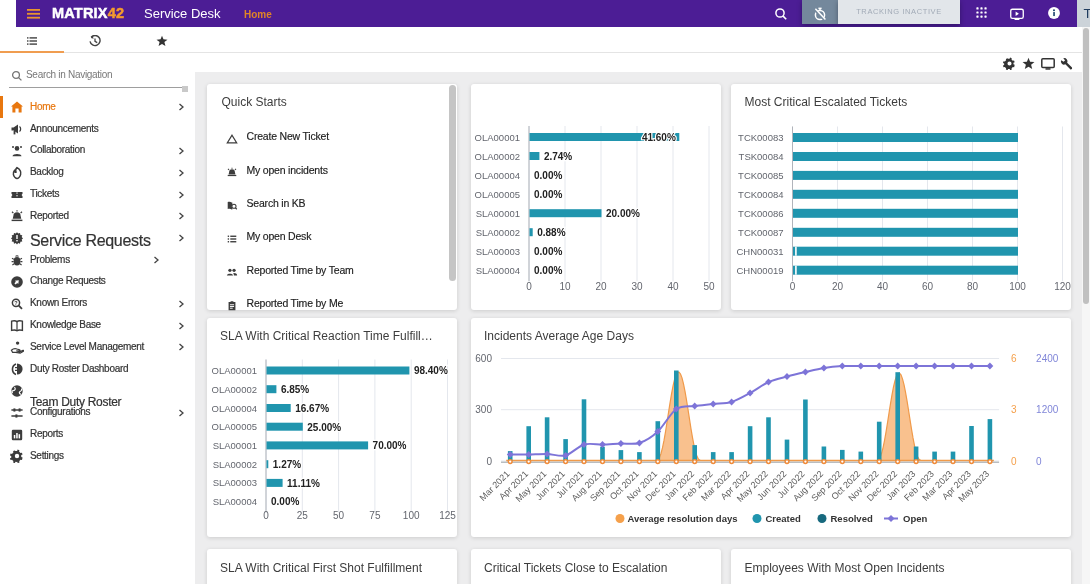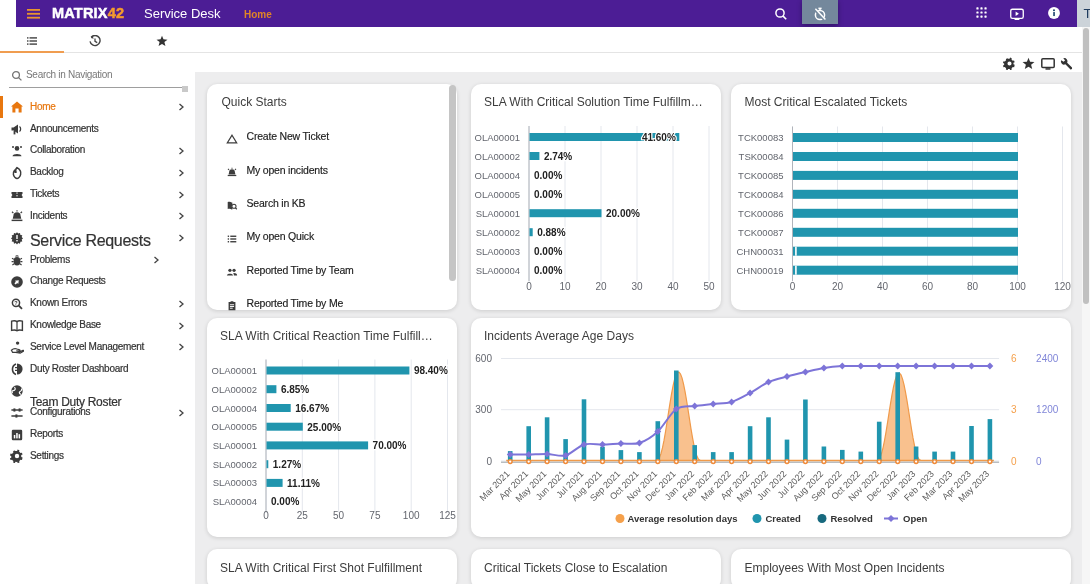--- a/index.html
+++ b/index.html
@@ -1,16 +1,16 @@
 <!DOCTYPE html>
 <html><head><meta charset="utf-8"><style>
 *{margin:0;padding:0;box-sizing:border-box}
 body{width:1090px;height:584px;font-family:"Liberation Sans",sans-serif;overflow:hidden;background:#fff;position:relative}
 .abs{position:absolute}
-.card{position:absolute;background:#fff;border-radius:10px;box-shadow:0 1px 4px rgba(0,0,0,.14)}
+.card{position:absolute;background:#fff;border-radius:3px;box-shadow:0 1px 4px rgba(0,0,0,.14)}
 .ctitle{position:absolute;left:13px;top:11px;font-size:12px;color:#3d3d3d}
 </style></head>
 <body>
 
 <div class="abs" style="left:16px;top:0;width:1090px;height:29px;background:#4c1d95">
   <svg class="abs" style="left:11px;top:9px" width="13" height="10" viewBox="0 0 13 10">
       <g fill="#e8942e">
         <rect y="0" width="13" height="1.8"></rect>
         <rect y="3.9" width="13" height="1.8"></rect>
         <rect y="7.8" width="13" height="1.8"></rect>
@@ -25,20 +25,21 @@
     </svg>
   <div class="abs" style="left:786px;top:0;width:36px;height:23.5px;background:#74889c;box-shadow:0 2px 5px rgba(0,0,20,0.35)">
      <svg class="abs" style="left:10px;top:6px" width="16" height="16" viewBox="0 0 16 16">
         <circle cx="8" cy="9" r="4.6" fill="none" stroke="#fff" stroke-width="1.5"></circle>
         <rect x="6.4" y="1.6" width="3.2" height="1.6" fill="#fff"></rect>
         <rect x="7.3" y="3" width="1.4" height="1.6" fill="#fff"></rect>
         <line x1="2.6" y1="3.4" x2="13" y2="14.4" stroke="#74889c" stroke-width="2.6"></line>
         <line x1="3.4" y1="2.8" x2="13.4" y2="13.4" stroke="#fff" stroke-width="1.5"></line>
       </svg>
   </div>
+  <div class="abs" style="left:822px;top:0;width:122px;height:23.5px;box-shadow:0 2px 5px rgba(0,0,20,0.35);background:#e2e6ea;display:flex;align-items:center;justify-content:center;font-size:7.5px;letter-spacing:0.6px;color:#a2abb7">TRACKING INACTIVE</div>
   <svg class="abs" style="left:960px;top:7px" width="11" height="11" viewBox="0 0 15 15">
       <g fill="#fff">
         <rect x="0.5" y="0.5" width="3" height="3" rx="0.8"></rect>
         <rect x="6" y="0.5" width="3" height="3" rx="0.8"></rect>
         <rect x="11.5" y="0.5" width="3" height="3" rx="0.8"></rect>
         <rect x="0.5" y="6" width="3" height="3" rx="0.8"></rect>
         <rect x="6" y="6" width="3" height="3" rx="0.8"></rect>
         <rect x="11.5" y="6" width="3" height="3" rx="0.8"></rect>
         <rect x="0.5" y="11.5" width="3" height="3" rx="0.8"></rect>
         <rect x="6" y="11.5" width="3" height="3" rx="0.8"></rect>
@@ -136,21 +137,21 @@
       <svg width="8" height="8" viewBox="0 0 8 8" style="position:absolute;right:10px;top:7px">
         <path d="M2.5 1 L6 4 L2.5 7" fill="none" stroke="#444" stroke-width="1.3"></path>
       </svg>
     </div>
 <div style="position:absolute;left:0;top:152.4px;width:195px;height:21.8px">
       <div style="position:absolute;left:10px;top:4px"><svg width="14" height="14" viewBox="0 0 14 14" style="color:#3c3c3c" fill="#3c3c3c">
           <path d="M3.4 6.8 a3.6 3.6 0 0 1 7.2 0 l.7 3 L2.7 9.8 Z"></path>
           <rect x="1.6" y="10.6" width="10.8" height="1.5"></rect>
           <path d="M2 2.8 L3.4 4.1 M12 2.8 L10.6 4.1 M7 1.2 L7 2.6" stroke="currentColor" stroke-width="1.2" fill="none"></path>
         </svg></div>
-      <div style="position:absolute;left:30px;top:4.5px;font-size:10px;letter-spacing:-0.3px;color:#333;-webkit-text-stroke:0.2px #333">Incidents</div>
+      <div style="position:absolute;left:30px;top:4.5px;font-size:10px;letter-spacing:-0.3px;color:#333;-webkit-text-stroke:0.2px #333">Reported</div>
       <svg width="8" height="8" viewBox="0 0 8 8" style="position:absolute;right:10px;top:7px">
         <path d="M2.5 1 L6 4 L2.5 7" fill="none" stroke="#444" stroke-width="1.3"></path>
       </svg>
     </div>
 <div style="position:absolute;left:0;top:174.2px;width:195px;height:21.8px">
       <div style="position:absolute;left:10px;top:4px"><svg width="14" height="14" viewBox="0 0 14 14" style="color:#3c3c3c" fill="#3c3c3c">
           <path d="M7 1.2 L8.2 2.6 L10 2 L10.4 3.9 L12.3 4.3 L11.7 6.1 L13 7.4 L11.7 8.6 L12.3 10.4 L10.4 10.8 L10 12.7 L8.2 12.1 L7 13.4 L5.8 12.1 L4 12.7 L3.6 10.8 L1.7 10.4 L2.3 8.6 L1 7.4 L2.3 6.1 L1.7 4.3 L3.6 3.9 L4 2 L5.8 2.6 Z"></path>
           <rect x="6.3" y="4" width="1.4" height="4" fill="#fff"></rect>
           <rect x="6.3" y="9" width="1.4" height="1.4" fill="#fff"></rect>
         </svg></div>
@@ -295,21 +296,21 @@
 <div style="position:absolute;left:18.5px;top:146.9px"><svg width="12" height="12" viewBox="0 0 14 14">
         <g fill="#3c3c3c">
           <rect x="2" y="3" width="1.6" height="1.6"></rect>
           <rect x="5" y="3" width="7" height="1.6"></rect>
           <rect x="2" y="6.2" width="1.6" height="1.6"></rect>
           <rect x="5" y="6.2" width="7" height="1.6"></rect>
           <rect x="2" y="9.4" width="1.6" height="1.6"></rect>
           <rect x="5" y="9.4" width="7" height="1.6"></rect>
         </g>
       </svg></div>
-    <div style="position:absolute;left:39.5px;top:146.4px;font-size:10.5px;letter-spacing:-0.2px;color:#212121;-webkit-text-stroke:0.15px #212121">My open Quick</div>
+    <div style="position:absolute;left:39.5px;top:146.4px;font-size:10.5px;letter-spacing:-0.2px;color:#212121;-webkit-text-stroke:0.15px #212121">My open Desk</div>
 <div style="position:absolute;left:18.5px;top:180.2px"><svg width="12" height="12" viewBox="0 0 14 14">
         <g fill="#3c3c3c">
           <circle cx="4.6" cy="5" r="1.9"></circle>
           <circle cx="9.4" cy="5" r="1.9"></circle>
           <path d="M1 11 C1 8.4 8.2 8.4 8.2 11 Z"></path>
           <path d="M8.4 8.3 C10.4 8 13 8.8 13 11 L9.2 11 C9.2 9.8 8.9 8.9 8.4 8.3 Z"></path>
         </g>
       </svg></div>
     <div style="position:absolute;left:39.5px;top:179.7px;font-size:10.5px;letter-spacing:-0.2px;color:#212121;-webkit-text-stroke:0.15px #212121">Reported Time by Team</div>
 <div style="position:absolute;left:18.5px;top:213.6px"><svg width="12" height="12" viewBox="0 0 14 14">
@@ -319,21 +320,20 @@
             <rect x="4.6" y="5" width="4.8" height="1.1"></rect>
             <rect x="4.6" y="7" width="4.8" height="1.1"></rect>
             <rect x="4.6" y="9" width="3.2" height="1.1"></rect>
           </g>
         </g>
       </svg></div>
     <div style="position:absolute;left:39.5px;top:213.1px;font-size:10.5px;letter-spacing:-0.2px;color:#212121;-webkit-text-stroke:0.15px #212121">Reported Time by Me</div>
   <div style="position:absolute;right:1.5px;top:1px;width:6.5px;height:196px;background:#c5c5c5;border-radius:3.5px"></div>
 </div>
 <div class="card" style="left:471px;top:84px;width:250px;height:226px">
-  <div class="ctitle">SLA With Critical Solution Time Fulfillm…</div>
   <svg style="position:absolute;left:0;top:0" width="250" height="226">
       <line x1="58.0" y1="42.0" x2="58.0" y2="197.3" stroke="#e4e7ed" stroke-width="1"></line>
 <line x1="94.0" y1="42.0" x2="94.0" y2="197.3" stroke="#e4e7ed" stroke-width="1"></line>
 <line x1="130.0" y1="42.0" x2="130.0" y2="197.3" stroke="#e4e7ed" stroke-width="1"></line>
 <line x1="166.0" y1="42.0" x2="166.0" y2="197.3" stroke="#e4e7ed" stroke-width="1"></line>
 <line x1="202.0" y1="42.0" x2="202.0" y2="197.3" stroke="#e4e7ed" stroke-width="1"></line>
 <line x1="238.0" y1="42.0" x2="238.0" y2="197.3" stroke="#e4e7ed" stroke-width="1"></line>
 <line x1="58" y1="42.0" x2="58" y2="197.3" stroke="#b0b4bb" stroke-width="1"></line>
 <text x="49" y="56.5" font-size="9.5" fill="#63666e" text-anchor="end">OLA00001</text>
 <rect x="58.5" y="49.0" width="149.8" height="8" fill="#2095ae"></rect>

